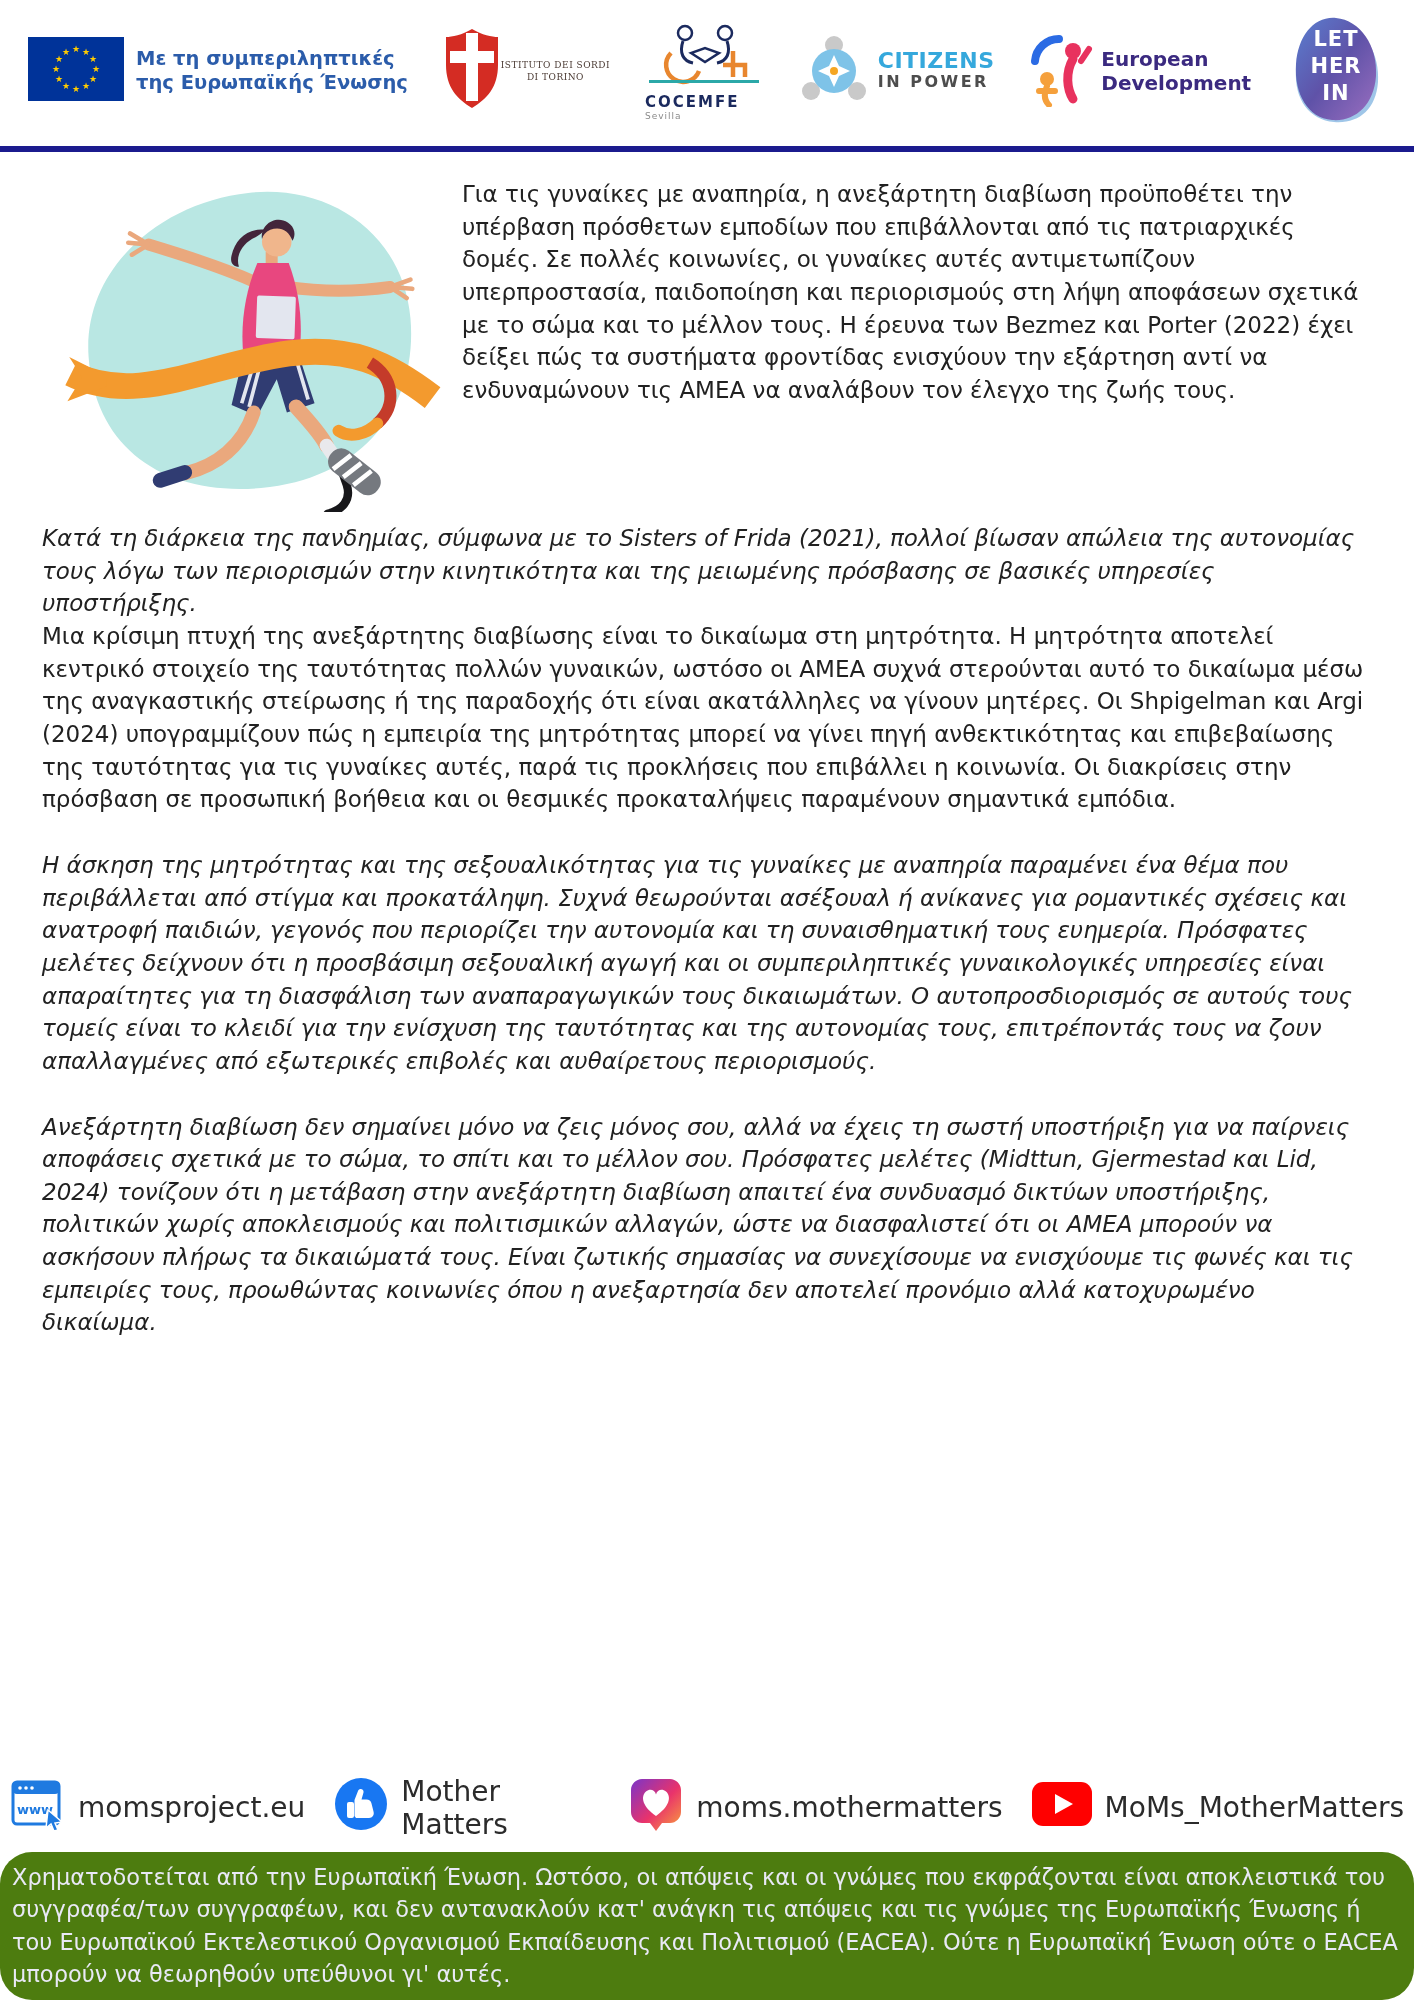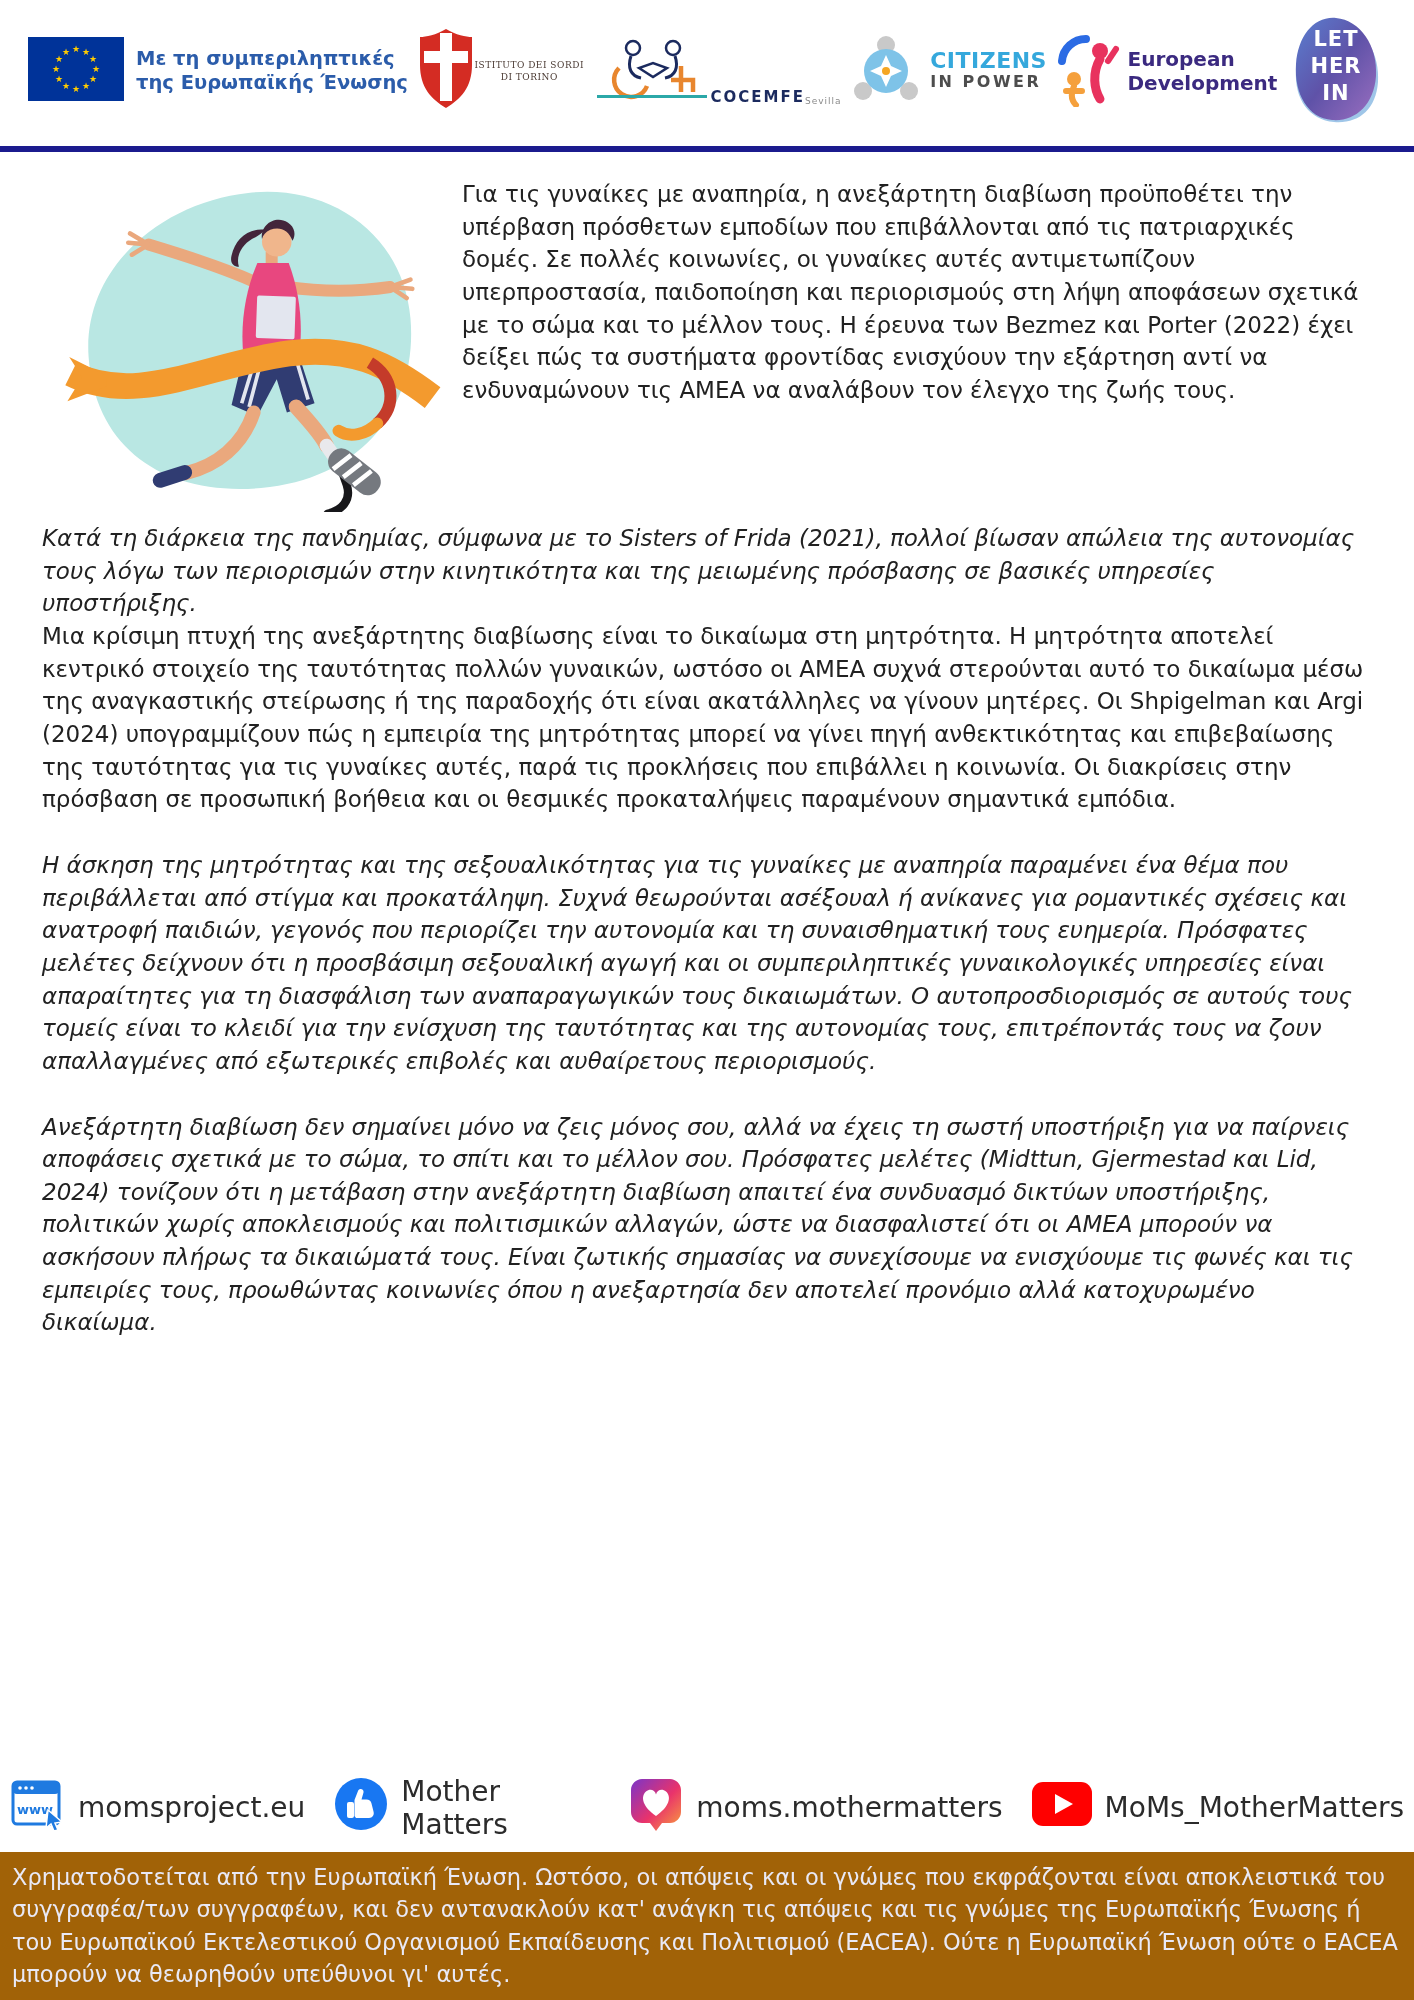--- a/index.html
+++ b/index.html
@@ -6,21 +6,21 @@
   html,body { background:#ffffff; }
   body { font-family:"DejaVu Sans","Liberation Sans",sans-serif; color:#1f1f1f; }
   .page { width:1414px; height:2000px; margin:0 auto; background:#fff; display:flex; flex-direction:column; overflow:hidden; }
 
   
   .header { height:152px; border-bottom:6px solid #1b1b8e; display:flex; align-items:center; justify-content:space-between; padding:6px 28px 10px 28px; }
   .logo { display:flex; align-items:center; gap:12px; }
   .eu-text { color:#2b5caa; font-weight:bold; font-size:19.5px; line-height:1.25; }
   .torino { display:flex; flex-direction:row; align-items:center; }
   .torino-caption { font-family:"DejaVu Serif","Liberation Serif",serif; font-size:9px; color:#4a3a33; letter-spacing:.5px; text-align:center; line-height:1.3; margin-top:2px; }
-  .cocemfe { display:flex; flex-direction:row; align-items:flex-end; }
+  .cocemfe { display:flex; flex-direction:column; align-items:flex-start; }
   .cocemfe-name { color:#1b2a5e; font-weight:bold; font-size:15px; letter-spacing:2px; margin-top:2px; }
   .cocemfe-sub { color:#8a8a8a; font-size:9px; letter-spacing:1px; }
   .cip { display:flex; align-items:center; gap:8px; }
   .cip-text1 { color:#35a8dc; font-weight:bold; font-size:22px; letter-spacing:.5px; line-height:1; }
   .cip-text2 { color:#4d4d4d; font-weight:bold; font-size:16px; letter-spacing:2.5px; line-height:1.2; }
   .eudev { display:flex; align-items:center; gap:8px; }
   .eudev-text { color:#3b2a80; font-weight:bold; font-size:20px; line-height:1.2; }
   .letherin { position:relative; width:100px; height:118px; }
   .letherin-text { position:absolute; top:14px; left:0; width:100%; text-align:center; color:#fff; font-weight:bold; font-size:21px; line-height:1.28; letter-spacing:1px; }
 
@@ -32,21 +32,21 @@
   .p-gap { margin-top:33px !important;font-style:italic; }
   .clear { clear:both; }
   .first-text { margin-top:2px !important; }
 
   
   .social { height:88px; display:flex; align-items:center; gap:14px; padding:0 10px; font-size:28px; color:#2b2b2b; }
   .social-item { display:flex; align-items:center; gap:12px; cursor:pointer; }
   .social-item + .social-item { margin-left:14px; }
 
   
-  .footer { background:#a16207; color:#e9e9f6; min-height:138px; padding:9px 12px; font-size:22.5px; line-height:1.45; }
+  .footer { background:#4d7c0f; color:#e9e9f6; min-height:138px; padding:9px 12px; font-size:22.5px; line-height:1.45;border-radius:32px; }
 </style>
 </head>
 <body>
 
 <div class="page">
 
   <div class="header">
 
     <div class="logo">
       <span>

